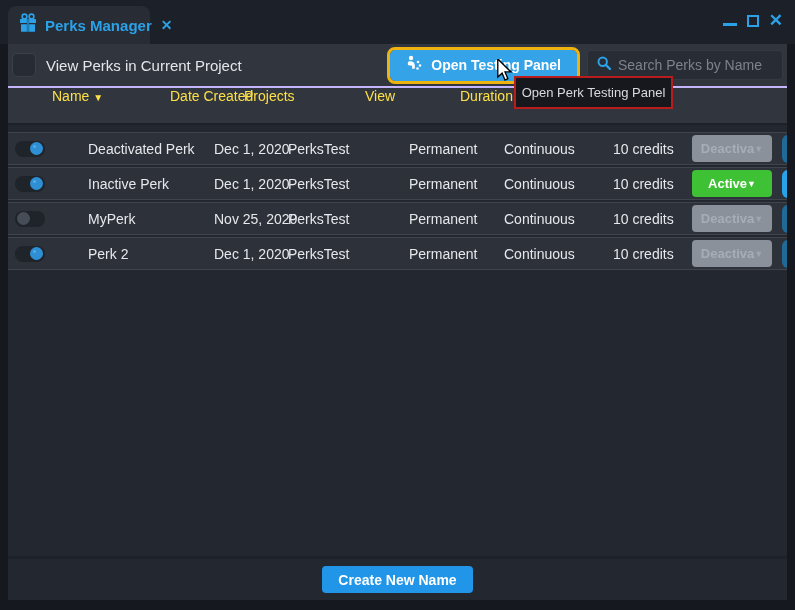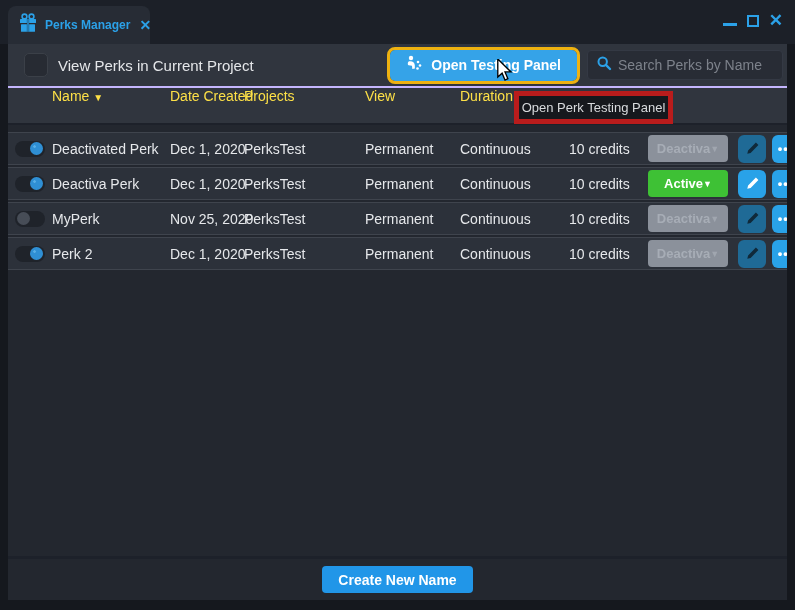--- a/index.html
+++ b/index.html
@@ -4,33 +4,33 @@
 <style>
   * { margin:0; padding:0; box-sizing:border-box; }
   html,body { width:795px; height:610px; overflow:hidden; }
   body { font-family:"Liberation Sans", sans-serif; background:#15181e; }
   .window { position:relative; width:795px; height:610px; }
 
   
   .tabbar { height:44px; background:#1c2028; display:flex; align-items:flex-end; position:relative; }
   .tab { margin-left:8px; height:38px; width:142px; background:#272c35; border-radius:8px 8px 0 0;
          display:flex; align-items:center; gap:7px; padding:0 10px; }
-  .tab-title { color:#2ba1e8; font-weight:bold; font-size:12px; white-space:nowrap; }
+  .tab-title { color:#2ba1e8; font-weight:bold; font-size:15px; white-space:nowrap; }
   .tab-close { color:#2ba1e8; font-weight:bold; font-size:14px; margin-left:2px; cursor:default; }
   .win-controls { position:absolute; right:12px; top:12px; display:flex; align-items:center; gap:10px; }
   .wc-min { width:14px; height:3px; background:#2ba1e8; margin-top:8px; }
   .wc-max { width:12px; height:12px; border:2px solid #2ba1e8; }
   .wc-close { color:#2ba1e8; font-size:17px; font-weight:bold; line-height:1; }
 
   
   .content { position:absolute; left:8px; right:8px; top:44px; bottom:10px;
              background:#23272f; display:flex; flex-direction:column; }
 
   
-  .toolbar { height:42px; background:#30353e; display:flex; align-items:center; padding:0 4px 0 16px; flex-shrink:0; }
+  .toolbar { height:42px; background:#30353e; display:flex; align-items:center; padding:0 4px 0 4px; flex-shrink:0; }
   .checkbox { width:24px; height:24px; background:#272b33; border:1px solid #3b4048; border-radius:5px; flex-shrink:0; }
   .toolbar-label { color:#e4e6e9; font-size:15px; margin-left:10px; white-space:nowrap; }
   .toolbar-spacer { flex:1; }
   .btn-testing { display:flex; align-items:center; gap:8px; background:#35a3e8; border:none; border-radius:5px;
                  height:31px; padding:0 16px; outline:3px solid #eeb211; color:#fff; font-weight:bold;
                  font-size:14px; font-family:inherit; cursor:pointer; margin-right:10px; }
   .searchbox { width:196px; height:30px; background:#282c35; border:1px solid #343944; border-radius:4px;
                display:flex; align-items:center; padding:0 8px; gap:6px; }
   .searchbox input { background:transparent; border:none; outline:none; color:#c8ccd2; font-size:14px;
                      width:100%; font-family:inherit; }
@@ -43,22 +43,22 @@
   .h-spacer { width:44px; }
   .h-name { width:118px; } .h-date { width:74px; } .h-proj { width:121px; }
   .h-type { width:95px; } .h-dur { width:93px; }
   .sort-caret { font-size:10px; margin-left:4px; }
 
   
   .table-body { flex:1; background:#23272f; border-top:2px solid #1d212a; padding-top:7px; overflow:hidden; }
   .row { height:33px; margin:0 0 2px 0; background:#2c313a; border-top:1px solid #3f444d; border-bottom:1px solid #3f444d;
          display:flex; align-items:center; font-size:14px; color:#e6e8eb; }
   .c-toggle { width:44px; flex-shrink:0; display:flex; justify-content:center; }
-  .c-name { width:118px; flex-shrink:0; white-space:nowrap; }
-  .c-date { width:74px; flex-shrink:0; white-space:nowrap; }
+  .c-name { width:118px; flex-shrink:0; white-space:nowrap;margin-left:36px; }
+  .c-date { width:74px; flex-shrink:0; white-space:nowrap;margin-left:8px; }
   .c-proj { width:121px; flex-shrink:0; white-space:nowrap; }
   .c-type { width:95px; flex-shrink:0; white-space:nowrap; }
   .c-dur { width:93px; flex-shrink:0; white-space:nowrap; }
   .c-cost { width:79px; flex-shrink:0; white-space:nowrap;margin-left:16px; }
   .c-status { width:88px; flex-shrink:0; }
   .c-actions { display:flex; gap:6px; margin-left:2px; }
 
   .toggle { width:30px; height:16px; border-radius:8px; background:#1f232a; position:relative; cursor:pointer; }
   .toggle .knob { position:absolute; top:1.5px; width:13px; height:13px; border-radius:50%; }
   .toggle.on .knob { right:2px; background:#2f8fd4;
@@ -80,22 +80,22 @@
   .edit-btn.bright svg path { fill:#ffffff; }
   .more-btn { background:#29a2e8; color:#fff; font-size:13px; font-weight:bold; letter-spacing:1px; line-height:1; }
 
   
   .footer { height:44px; background:#23272f; border-top:3px solid #1d212a; display:flex; align-items:center;
             justify-content:center; flex-shrink:0; }
   .btn-create { background:#2196e8; color:#fff; border:none; border-radius:4px; height:27px; padding:0 16px;
                 font-weight:bold; font-size:14px; font-family:inherit; cursor:pointer; }
 
   
-  .tooltip { position:absolute; left:514px; top:91px; width:159px; height:33px; background:#16181d;
-             border:5px solid #b91c1c; color:#d8dadd; font-size:13px; display:flex; align-items:center;
+  .tooltip { position:absolute; left:514px; top:76px; width:159px; height:33px; background:#16181d;
+             border:2px solid #b91c1c; color:#d8dadd; font-size:13px; display:flex; align-items:center;
              justify-content:center; white-space:nowrap; z-index:30; }
   .cursor { position:absolute; left:495px; top:59px; z-index:40; pointer-events:none; }
 </style>
 </head>
 <body>
 
 <div class="window">
 
   <div class="tabbar">
     <div class="tab">
@@ -190,21 +190,21 @@
           <button class="sq-btn more-btn">•••</button>
         </span>
       </div>
 
       <div class="row">
         <span class="c-toggle">
             <span class="toggle on">
               <span class="knob"></span>
             </span>
           </span>
-        <span class="c-name">Deactiva Perk</span>
+        <span class="c-name">Inactive Perk</span>
         <span class="c-date">Dec 1, 2020</span>
         <span class="c-proj">PerksTest</span>
         <span class="c-type">Permanent</span>
         <span class="c-dur">Continuous</span>
         <span class="c-cost">10 credits</span>
         <span class="c-status">
             <span class="status active">
               <span>Active</span>
               <span class="caret">▼</span>
             </span>

